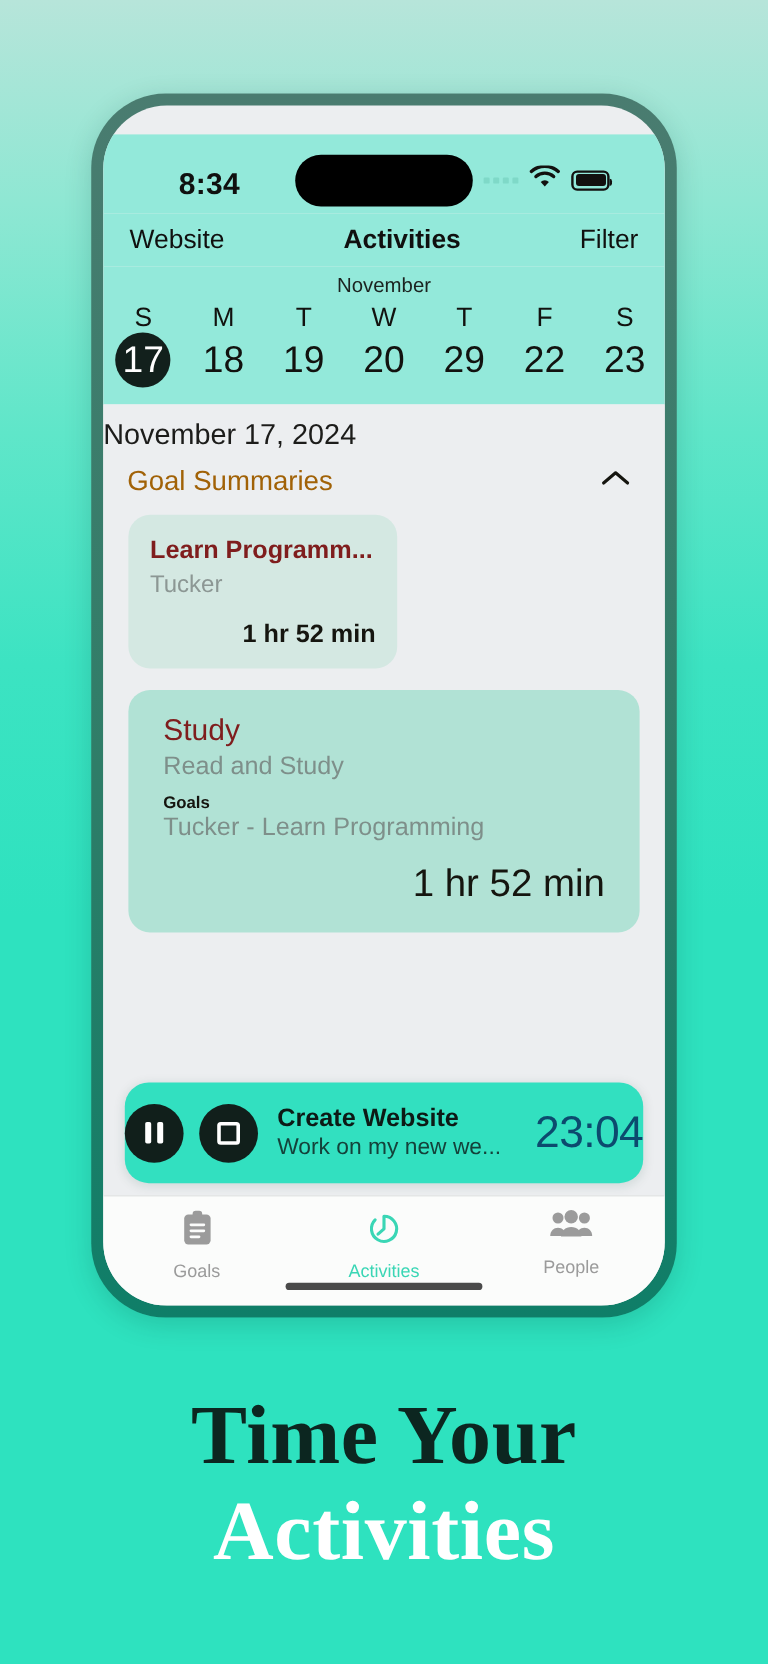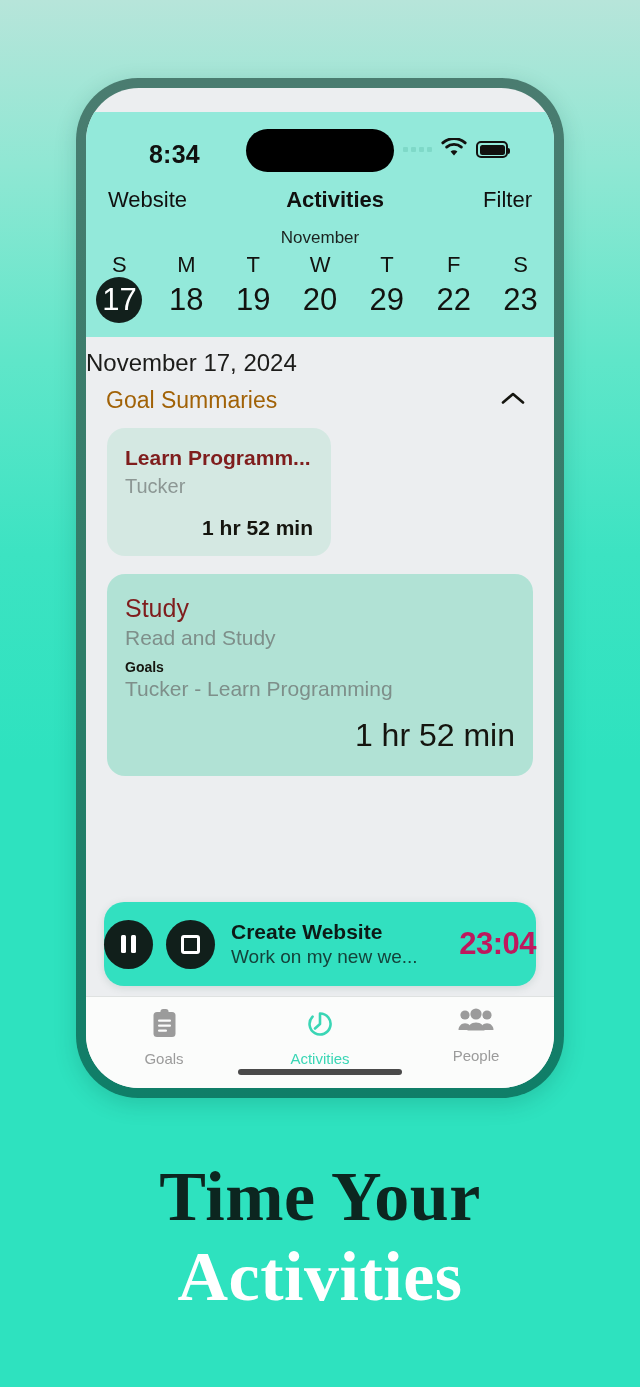--- a/index.html
+++ b/index.html
@@ -99,21 +99,21 @@
     padding:0 22px 0 20px; margin-bottom:12px;
   }
   .section-title{ font-size:23px; color:#a16207; }
   .chevron-btn{ padding:6px; }
 
   .card{ border-radius:18px; background:#d4e8e2; }
   .card-small{
     margin-left:21px; width:224px; padding:18px 18px 16px;
   }
   .card-wide{
-    margin:18px 21px 18px; padding:20px 18px 22px;
+    margin:18px 21px 18px; padding:20px 29px 22px;
     background:#b1e2d5;
   }
   .card-title{ font-size:21px; font-weight:bold; color:#7f1d1d; margin-bottom:5px; }
   .card-sub{ font-size:20px; color:#8c9794; }
   .card-dur-sm{ font-size:21px; font-weight:bold; color:#15150f; text-align:right; margin-top:18px; }
 
   .card-wide .card-title{ font-size:25px; font-weight:normal; margin-bottom:3px; }
   .card-wide .card-sub{ font-size:21px; color:#7e8f8a; }
   .goals-label{ font-size:14px; font-weight:bold; color:#15150f; margin-top:9px; }
   .goals-value{ font-size:21px; color:#7e8f8a; margin-top:2px; }
@@ -129,21 +129,21 @@
   .ctrl-btn{
     width:49px;height:49px;border-radius:50%;background:#111f1b;
     display:flex;align-items:center;justify-content:center;flex:0 0 auto;
   }
   .pause-ico{ display:flex; gap:5px; }
   .pause-ico i{ width:5px;height:18px;background:#fff;border-radius:1.5px;display:block; }
   .stop-ico{ width:19px;height:19px;border:3px solid #fff;border-radius:3px; }
   .timer-texts{ flex:1 1 auto; min-width:0; margin-left:3px; }
   .timer-title{ font-size:21px; font-weight:bold; color:#0d1a16; line-height:1.25; }
   .timer-sub{ font-size:19px; color:#14423a; line-height:1.3; white-space:nowrap; overflow:hidden; }
-  .timer-value{ font-size:31px; font-weight:bold; color:#be185d; flex:0 0 auto; letter-spacing:-.5px; }
+  .timer-value{ font-size:37px; font-weight:normal; color:#0c4a6e; flex:0 0 auto; letter-spacing:-.5px; }
 
   
   .tabbar{
     flex:0 0 auto; height:92px; background:#fbfcfb;
     border-top:1px solid #dfe2e1;
     display:flex; position:relative;
   }
   .tab{ flex:1; display:flex; flex-direction:column; align-items:center; justify-content:flex-start; padding-top:11px; gap:7px; }
   .tab-label{ font-size:15px; color:#9b9b9b; }
   .tab.active .tab-label{ color:#3ad6b5; }

